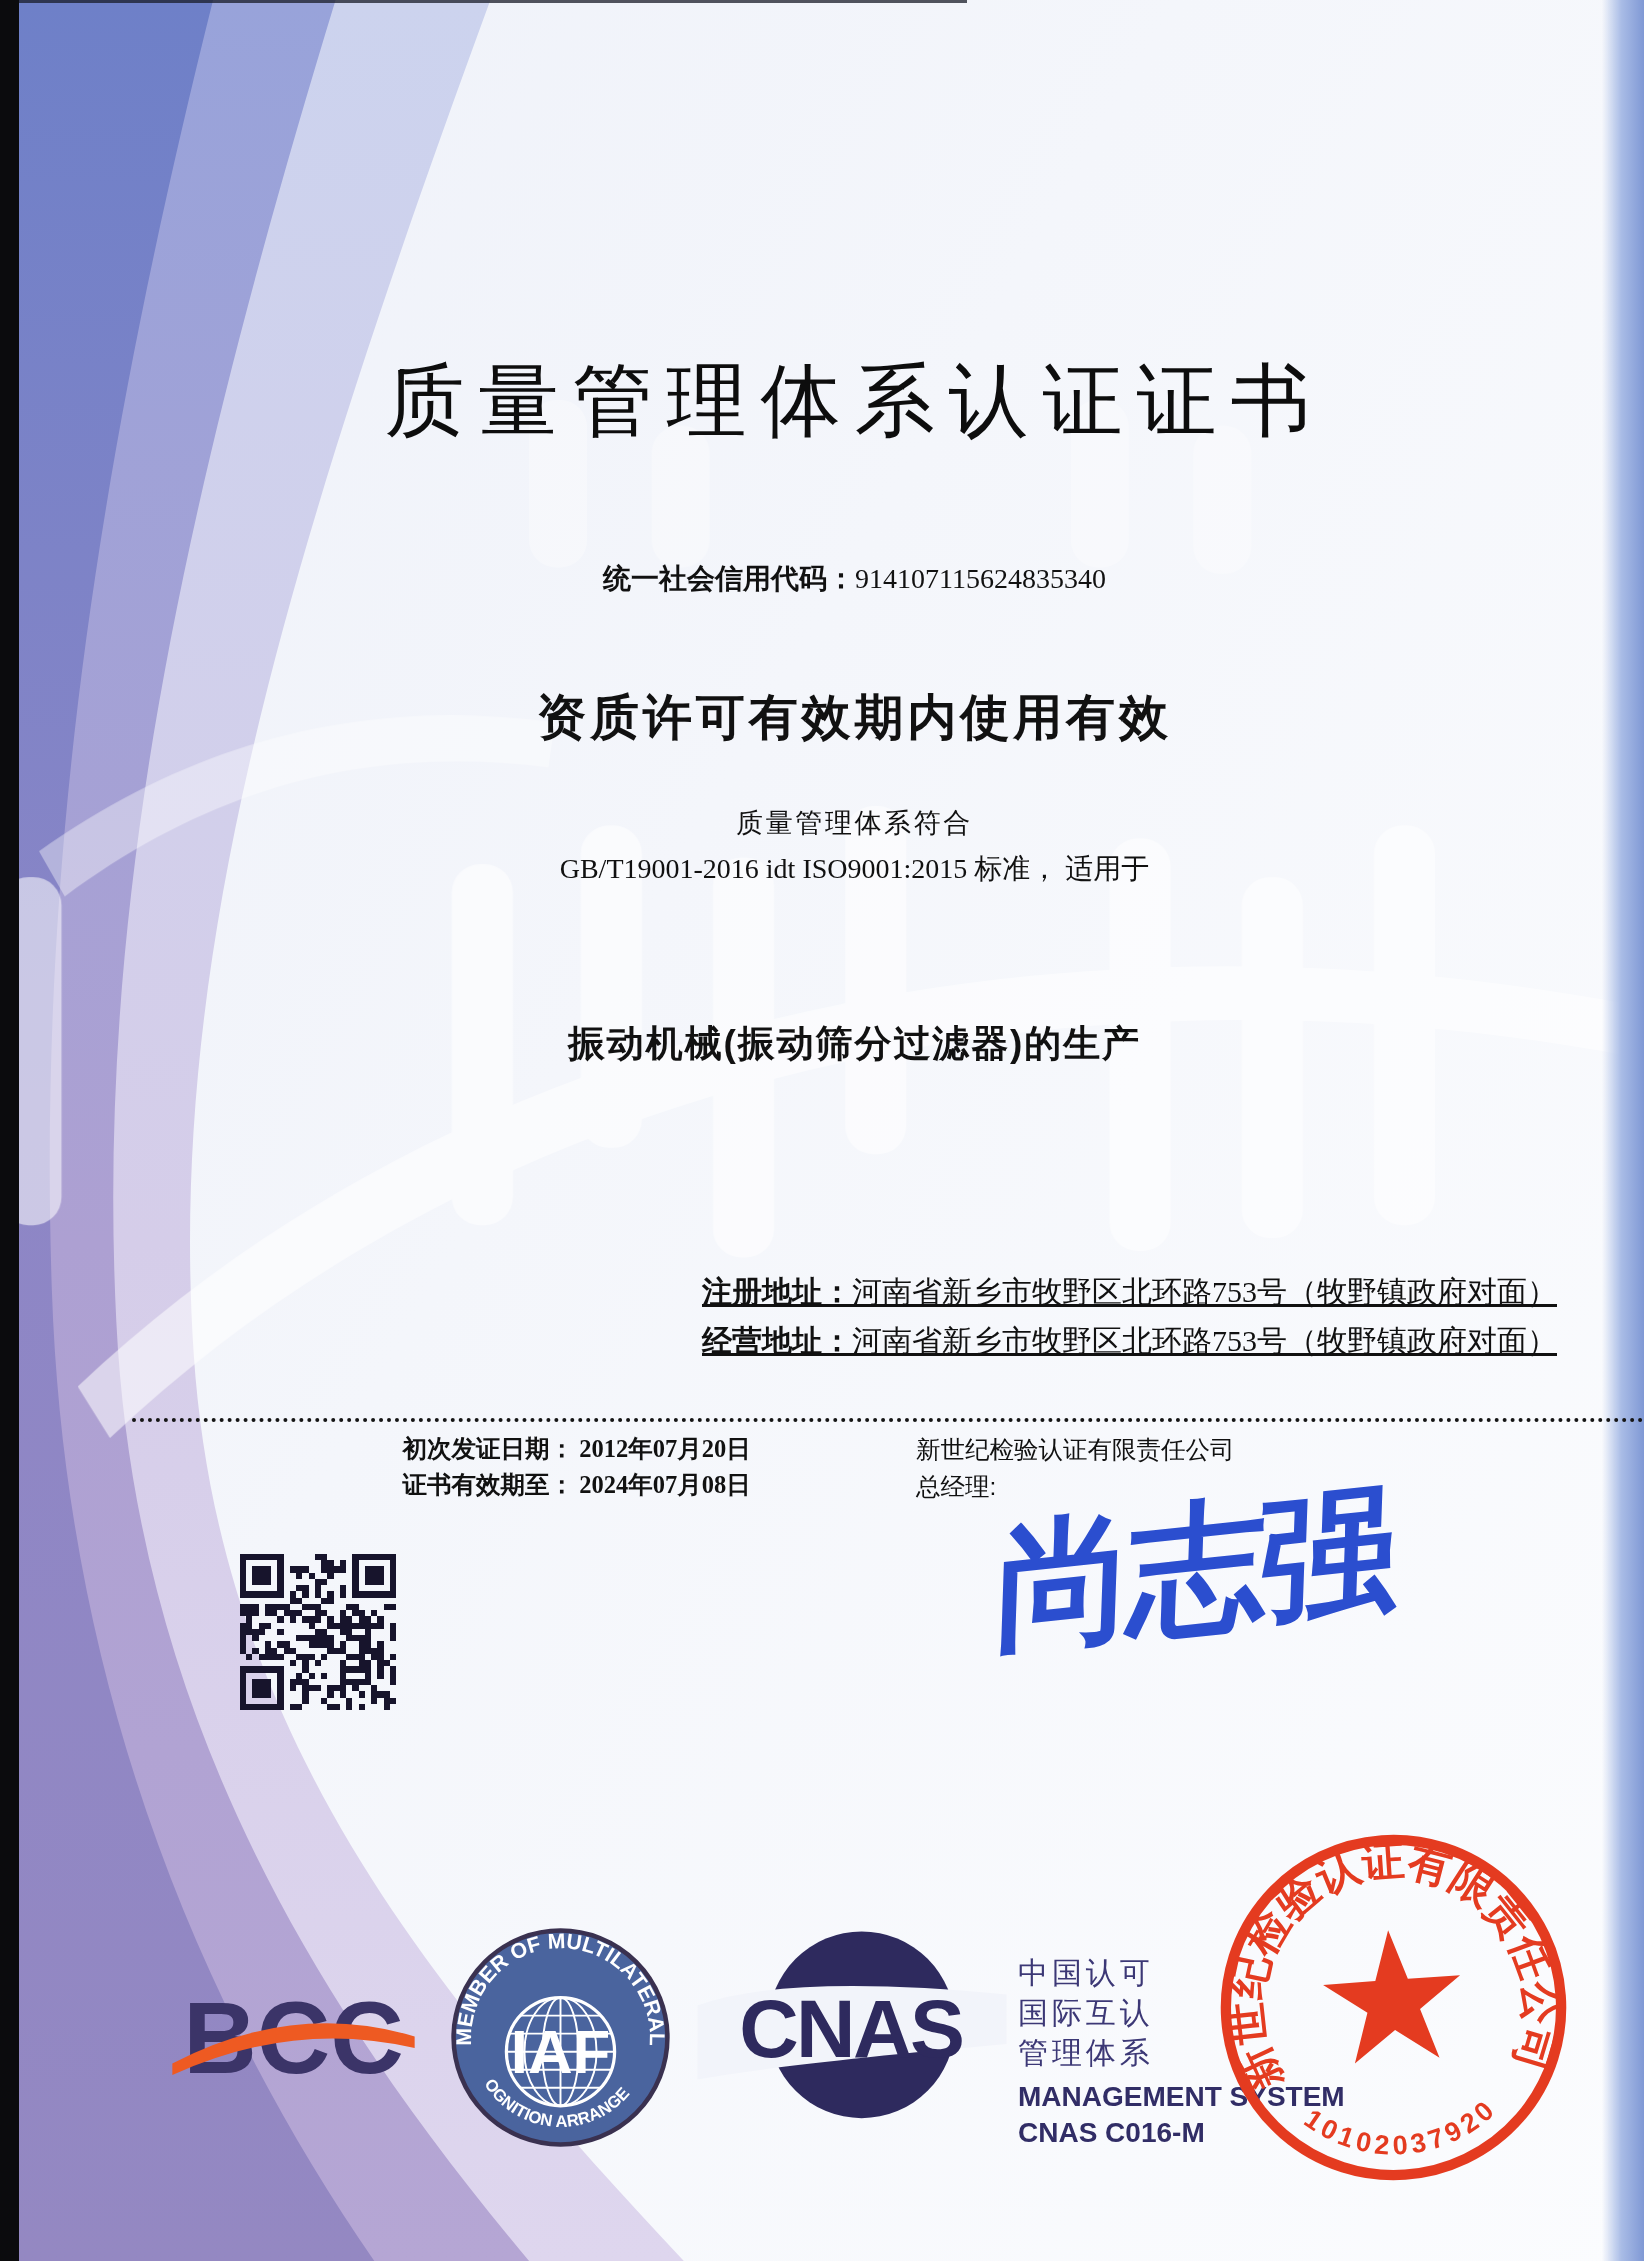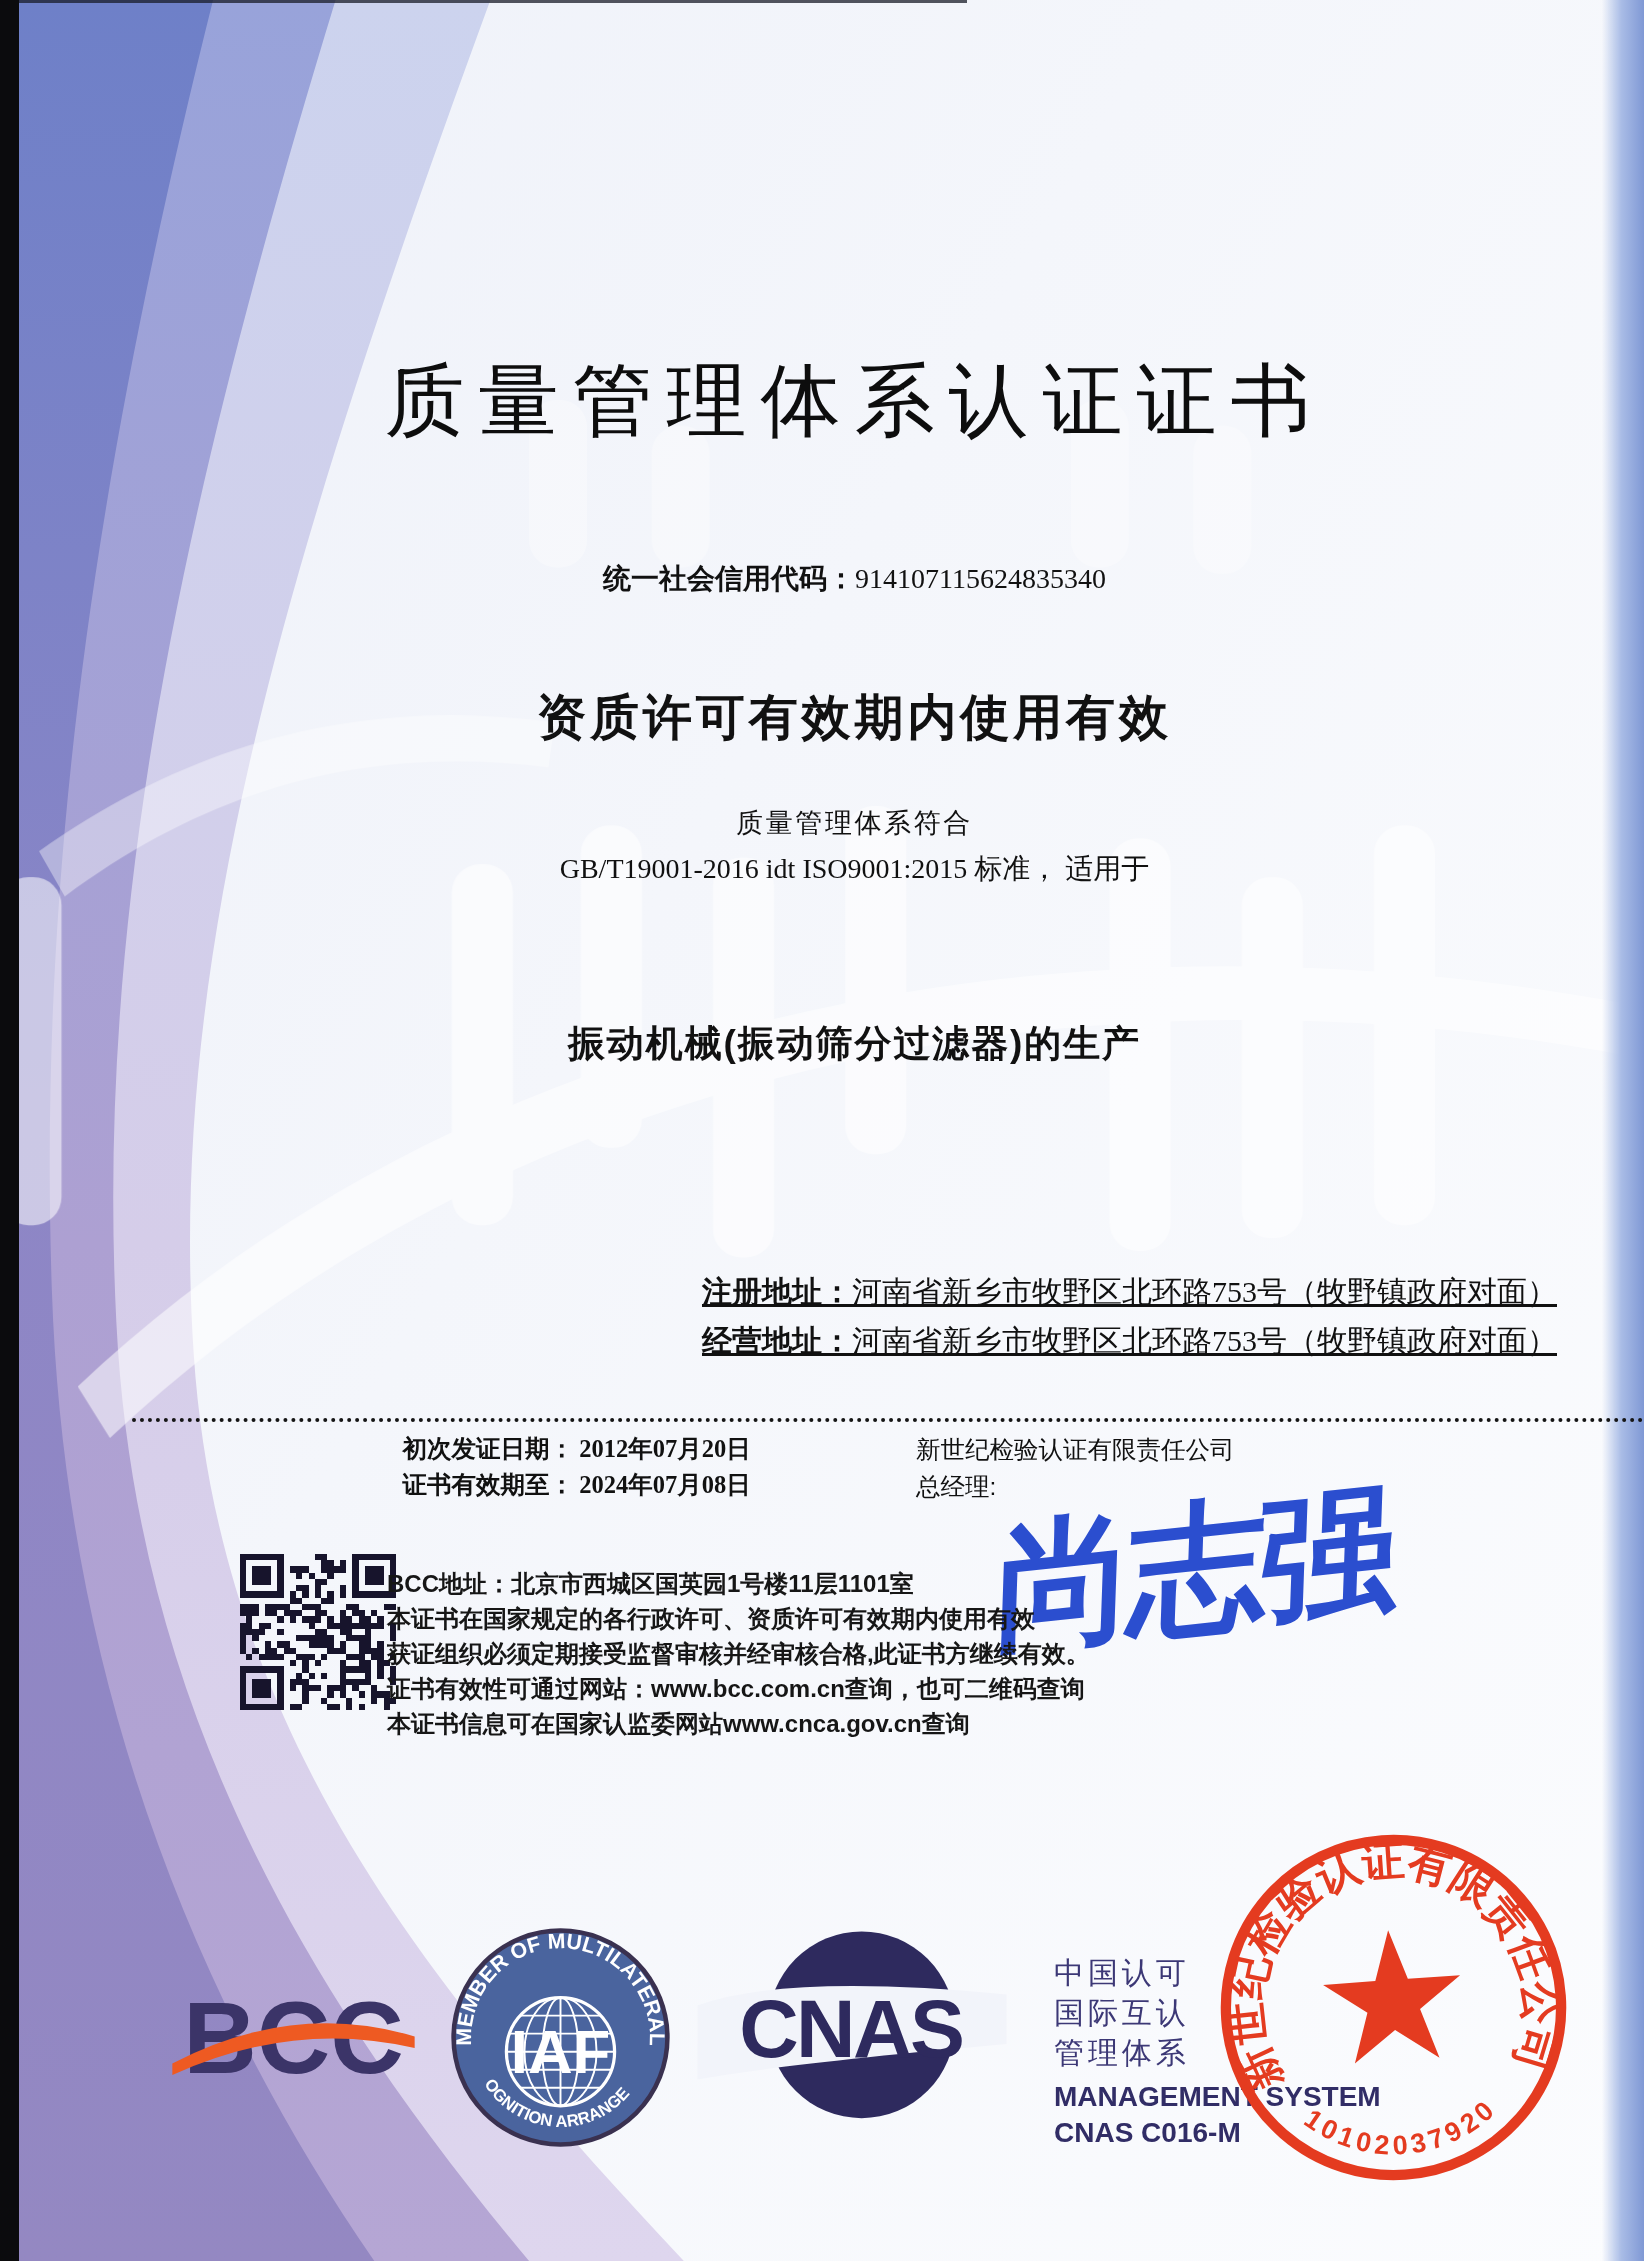--- a/index.html
+++ b/index.html
@@ -30,21 +30,21 @@
   .dates{left:322px;top:1431px;font-size:24.5px;font-family:"Liberation Sans","DejaVu Sans",sans-serif;}
   .dates .row{display:flex;line-height:36px;}
   .dates .lbl{width:252px;text-align:right;font-weight:bold;}
   .dates .val{font-family:"Liberation Serif","DejaVu Serif",serif;font-weight:bold;padding-left:5.2px;}
   .issuer{left:916px;top:1431px;font-size:24.5px;font-family:"Liberation Sans","DejaVu Sans",sans-serif;line-height:37px;}
   .signature{left:987px;top:1477px;width:413px;text-align:center;
     font-size:139px;color:#2b4ecf;transform:rotate(-6deg) skewX(-8deg);
     font-family:"Liberation Serif","DejaVu Serif",serif;font-weight:bold;letter-spacing:-6.4px;}
   .notes{left:387px;top:1566px;font-size:24px;line-height:35px;
     font-family:"Liberation Sans","DejaVu Sans",sans-serif;font-weight:bold;color:#161616;text-align:left;}
-  .cnas-block{left:1018px;top:1953px;text-align:left;color:#3c3876;margin-left:36px;}
+  .cnas-block{left:1018px;top:1953px;text-align:left;color:#3c3876;}
   .cnas-block .cn{font-size:30px;line-height:40px;letter-spacing:3.9px;}
   .cnas-block .en{font-size:28px;line-height:36px;font-weight:bold;color:#312d66;
     font-family:"Liberation Sans","DejaVu Sans",sans-serif;}
 </style>
 </head>
 <body>
 
 <div id="page">
 
   <svg class="abs" style="left:0;top:0" width="1645" height="2261" viewBox="0 0 2550 3506">
@@ -358,27 +358,20 @@
         <rect x="8" y="24" width="1" height="1"></rect>
         <rect x="9" y="24" width="1" height="1"></rect>
         <rect x="14" y="24" width="1" height="1"></rect>
         <rect x="15" y="24" width="1" height="1"></rect>
         <rect x="17" y="24" width="1" height="1"></rect>
         <rect x="19" y="24" width="1" height="1"></rect>
         <rect x="23" y="24" width="1" height="1"></rect>
       </g>
   </svg>
 
-  <div class="abs notes">
-    <div>BCC地址：北京市西城区国英园1号楼11层1101室</div>
-    <div>本证书在国家规定的各行政许可、资质许可有效期内使用有效</div>
-    <div>获证组织必须定期接受监督审核并经审核合格,此证书方继续有效。</div>
-    <div>证书有效性可通过网站：www.bcc.com.cn查询，也可二维码查询</div>
-    <div>本证书信息可在国家认监委网站www.cnca.gov.cn查询</div>
-  </div>
 
   <svg class="abs" style="left:171px;top:1981px" width="245" height="116" viewBox="0 0 380 180">
     <text x="190" y="142" text-anchor="middle" font-size="158" font-weight="bold" font-family="Liberation Sans, DejaVu Sans, sans-serif" fill="#3b3468">BCC</text>
     <path d="M2,128 Q190,30 378,86 L378,104 Q190,60 2,146 Z" fill="#ee5a22"></path>
   </svg>
 
   <svg class="abs" style="left:451px;top:1928px" width="219" height="219" viewBox="-170 -170 340 340">
     <circle cx="0" cy="0" r="166" fill="#4a649e" stroke="#3a3150" stroke-width="7"></circle>
     <defs>
       <path id="iafTop" d="M -136.6,24.1 A 138.7,138.7 0 1 1 136.6,24.1" fill="none"></path>

